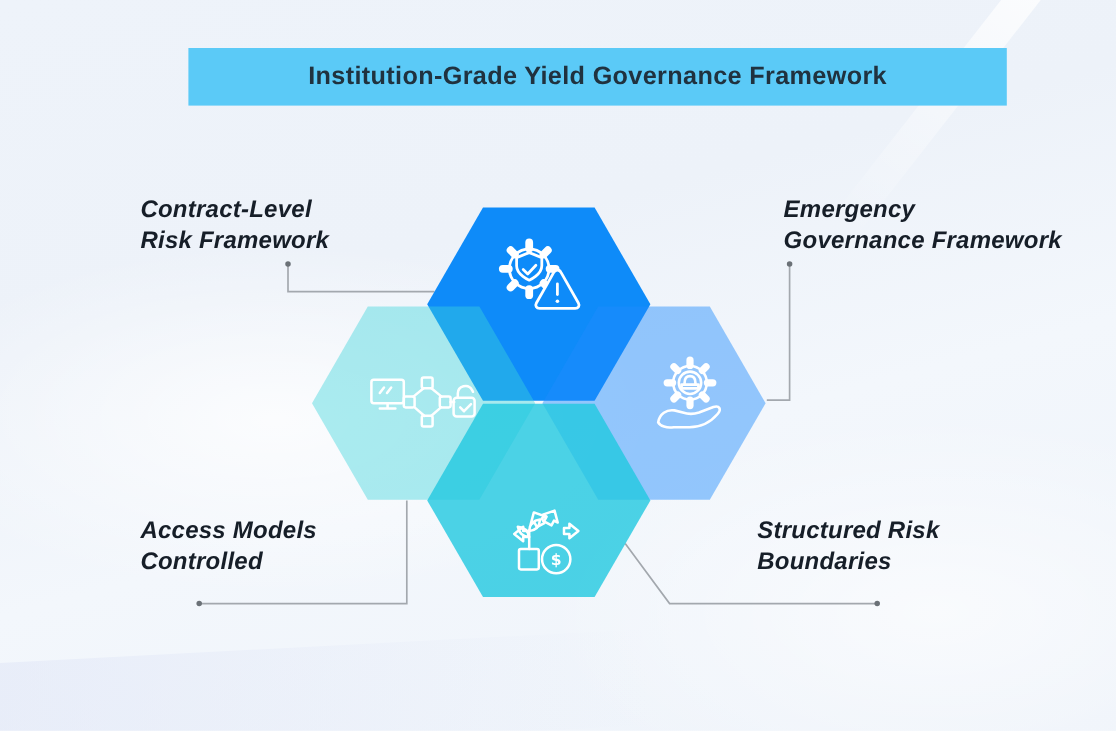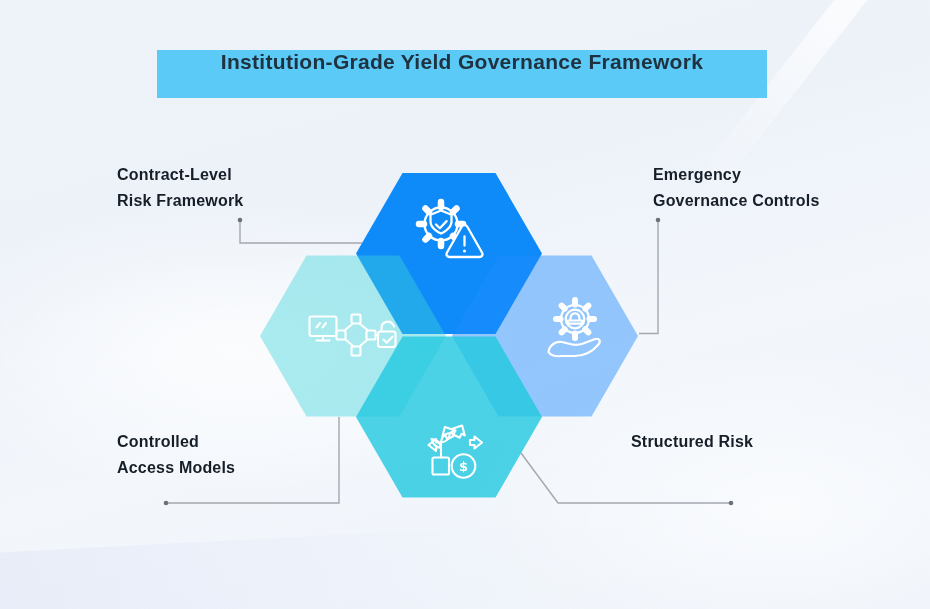--- a/index.html
+++ b/index.html
@@ -15,32 +15,32 @@
   .wave-2{left:420px;top:330px;width:720px;height:360px;border-radius:50%;
     background:radial-gradient(ellipse at center,rgba(255,255,255,.6) 0%,rgba(255,255,255,0) 65%);}
   .wave-3{left:700px;top:180px;width:560px;height:26px;
     background:linear-gradient(90deg,rgba(255,255,255,0),rgba(255,255,255,.85),rgba(255,255,255,0));
     transform:rotate(-52deg);transform-origin:left center;}
   .wave-4{left:-60px;top:540px;width:600px;height:80px;
     background:linear-gradient(90deg,rgba(222,228,246,.55),rgba(255,255,255,0));
     transform:rotate(-3deg);}
 
   .title-bar{
-    position:absolute;left:157px;top:40px;width:610px;height:48px;
-    background:#5bcaf7;display:flex;align-items:flex-start;justify-content:center;margin-top:10px;
+    position:absolute;left:157px;top:40px;width:682px;height:48px;
+    background:#5bcaf7;display:flex;align-items:center;justify-content:center;
   }
   .title-bar span{
     font-size:21px;font-weight:700;color:#20323f;letter-spacing:.3px;white-space:nowrap;
   }
 
   svg.diagram{position:absolute;left:0;top:0;}
 
   .node-label{
-    position:absolute;font-size:16px;font-weight:700;color:#161e28;
-    line-height:26px;letter-spacing:.2px;white-space:nowrap;
+    position:absolute;font-size:20px;font-weight:700;color:#161e28;
+    line-height:26px;letter-spacing:.2px;white-space:nowrap;font-style:italic;
   }
   .node-label span{display:block;}
   .lbl-tl{left:117px;top:162px;}
   .lbl-tr{left:633px;top:162px;margin-left:20px;}
   .lbl-bl{left:117px;top:429px;}
   .lbl-br{left:631px;top:429px;}
 </style>
 </head>
 <body>
 
@@ -139,23 +139,24 @@
       <text x="463.5" y="471" text-anchor="middle" fill="#ffffff" stroke="none" font-family="DejaVu Sans, sans-serif" font-size="13" font-weight="bold">$</text>
     </g>
   </svg>
 
   <div class="node-label lbl-tl">
     <span>Contract-Level</span>
     <span>Risk Framework</span>
   </div>
   <div class="node-label lbl-tr">
     <span>Emergency</span>
-    <span>Governance Controls</span>
+    <span>Governance Framework</span>
   </div>
   <div class="node-label lbl-bl">
+    <span>Access Models</span>
     <span>Controlled</span>
-    <span>Access Models</span>
   </div>
   <div class="node-label lbl-br">
     <span>Structured Risk</span>
+    <span>Boundaries</span>
   </div>
 
 </div>
 
 </body></html>

